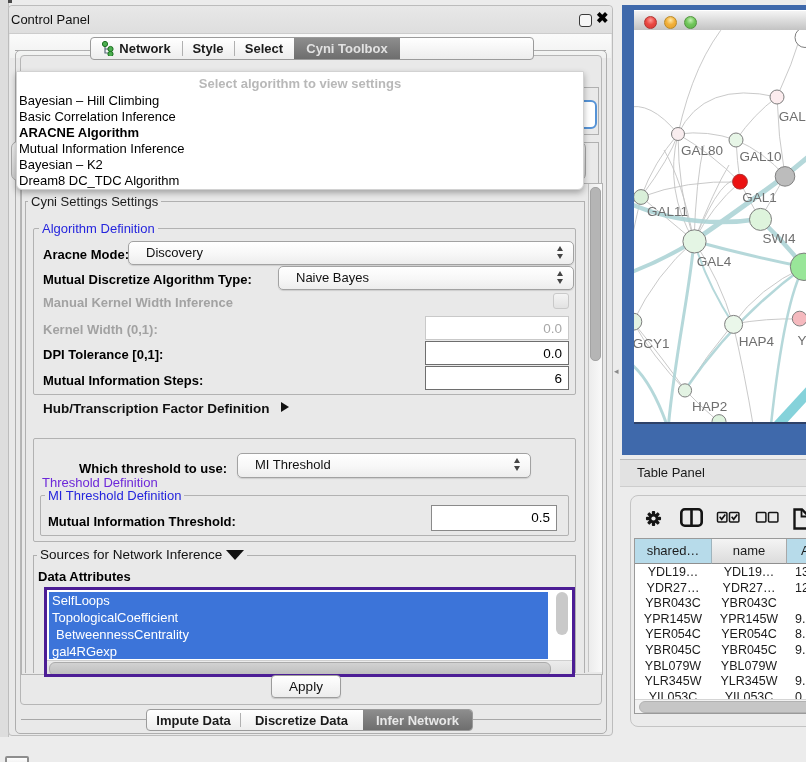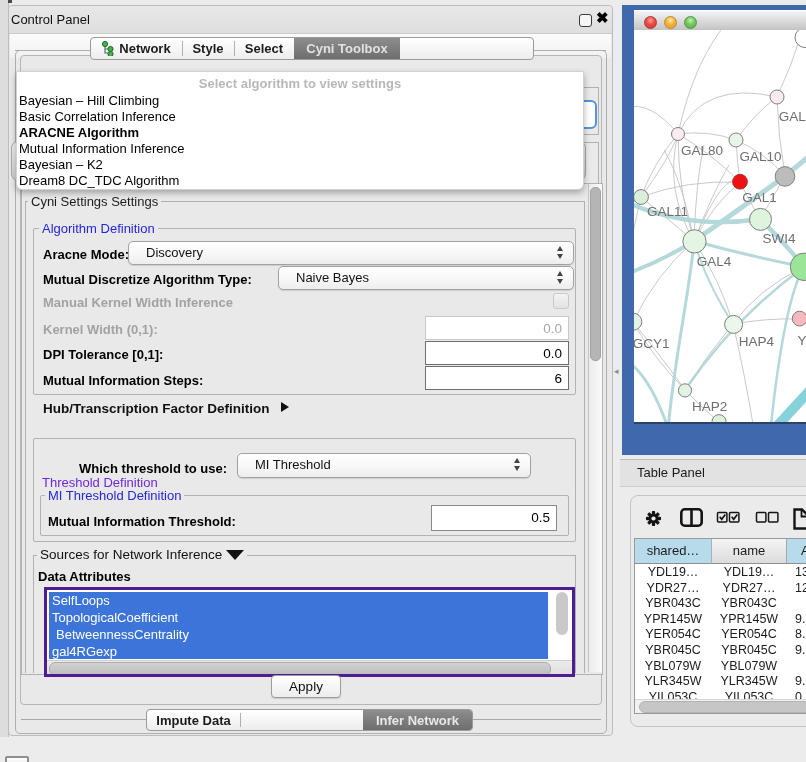--- a/index.html
+++ b/index.html
@@ -157,20 +157,21 @@
   </div>
 
   <div class="abs" style="left:262px;top:669px;width:68px;height:21px;border:1px solid #9c9c9c;border-radius:4px;background:linear-gradient(#ffffff,#ececec);box-shadow:0 1px 1px rgba(0,0,0,0.15);text-align:center;font-size:13.5px;color:#111;line-height:21px;">Apply</div>
 
   <div class="abs" style="left:12px;top:713px;width:125px;height:1px;background:#a8a8a8;"></div>
   <div class="abs" style="left:462px;top:713px;width:130px;height:1px;background:#a8a8a8;"></div>
 
   <div class="abs" style="left:137px;top:703px;width:325px;height:20px;border:1px solid #9b9b9b;border-radius:4px;background:linear-gradient(#ffffff,#ededed);overflow:hidden;">
     <div class="seg" style="left:0;width:93px;">Impute Data</div>
     <div class="abs" style="left:93px;top:3px;bottom:3px;width:1px;background:#b0b0b0;"></div>
+    <div class="seg" style="left:93px;width:123px;">Discretize Data</div>
     <div class="seg" style="left:216px;width:109px;background:linear-gradient(#8d8d8d,#6e6e6e);color:#e8e8e8;">Infer Network</div>
   </div>
 
   <div class="abs" style="left:7px;top:65px;width:566px;height:117px;background:#fff;border:1px solid #d2d2d2;border-radius:0 0 6px 6px;box-shadow:0 3px 6px rgba(0,0,0,0.3);">
     <div class="abs" style="left:0;width:100%;top:4px;text-align:center;font-size:13px;font-weight:600;color:#b8b8b8;">Select algorithm to view settings</div>
     <div class="item" style="top:21px;">Bayesian – Hill Climbing</div>
     <div class="item" style="top:37px;">Basic Correlation Inference</div>
     <div class="item b" style="top:53px;">ARACNE Algorithm</div>
     <div class="item" style="top:69px;">Mutual Information Inference</div>
     <div class="item" style="top:85px;">Bayesian – K2</div>

